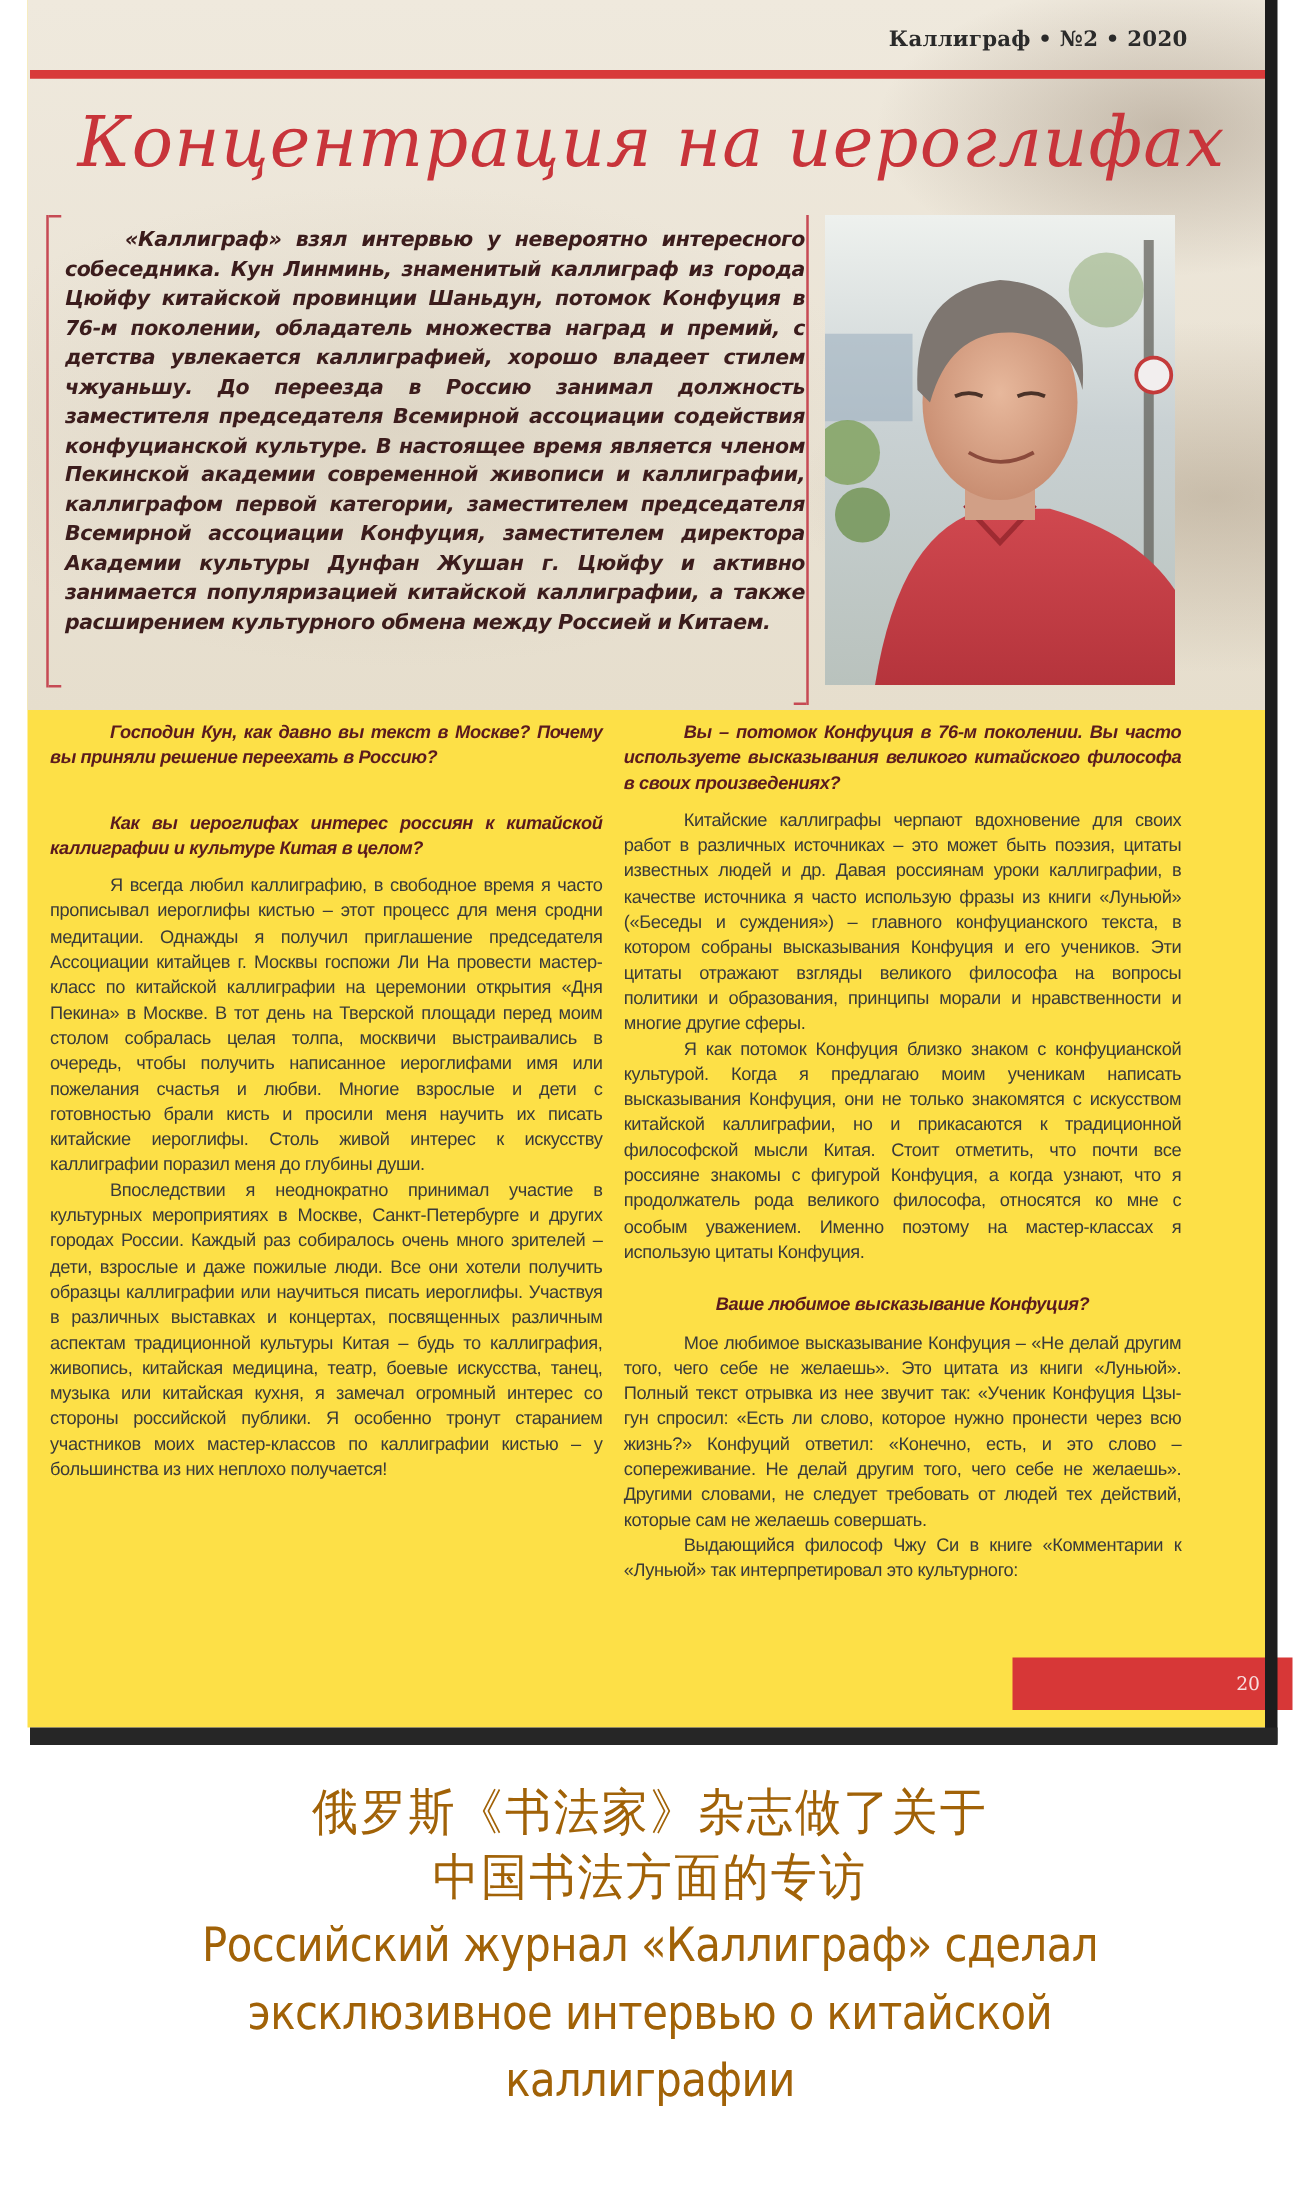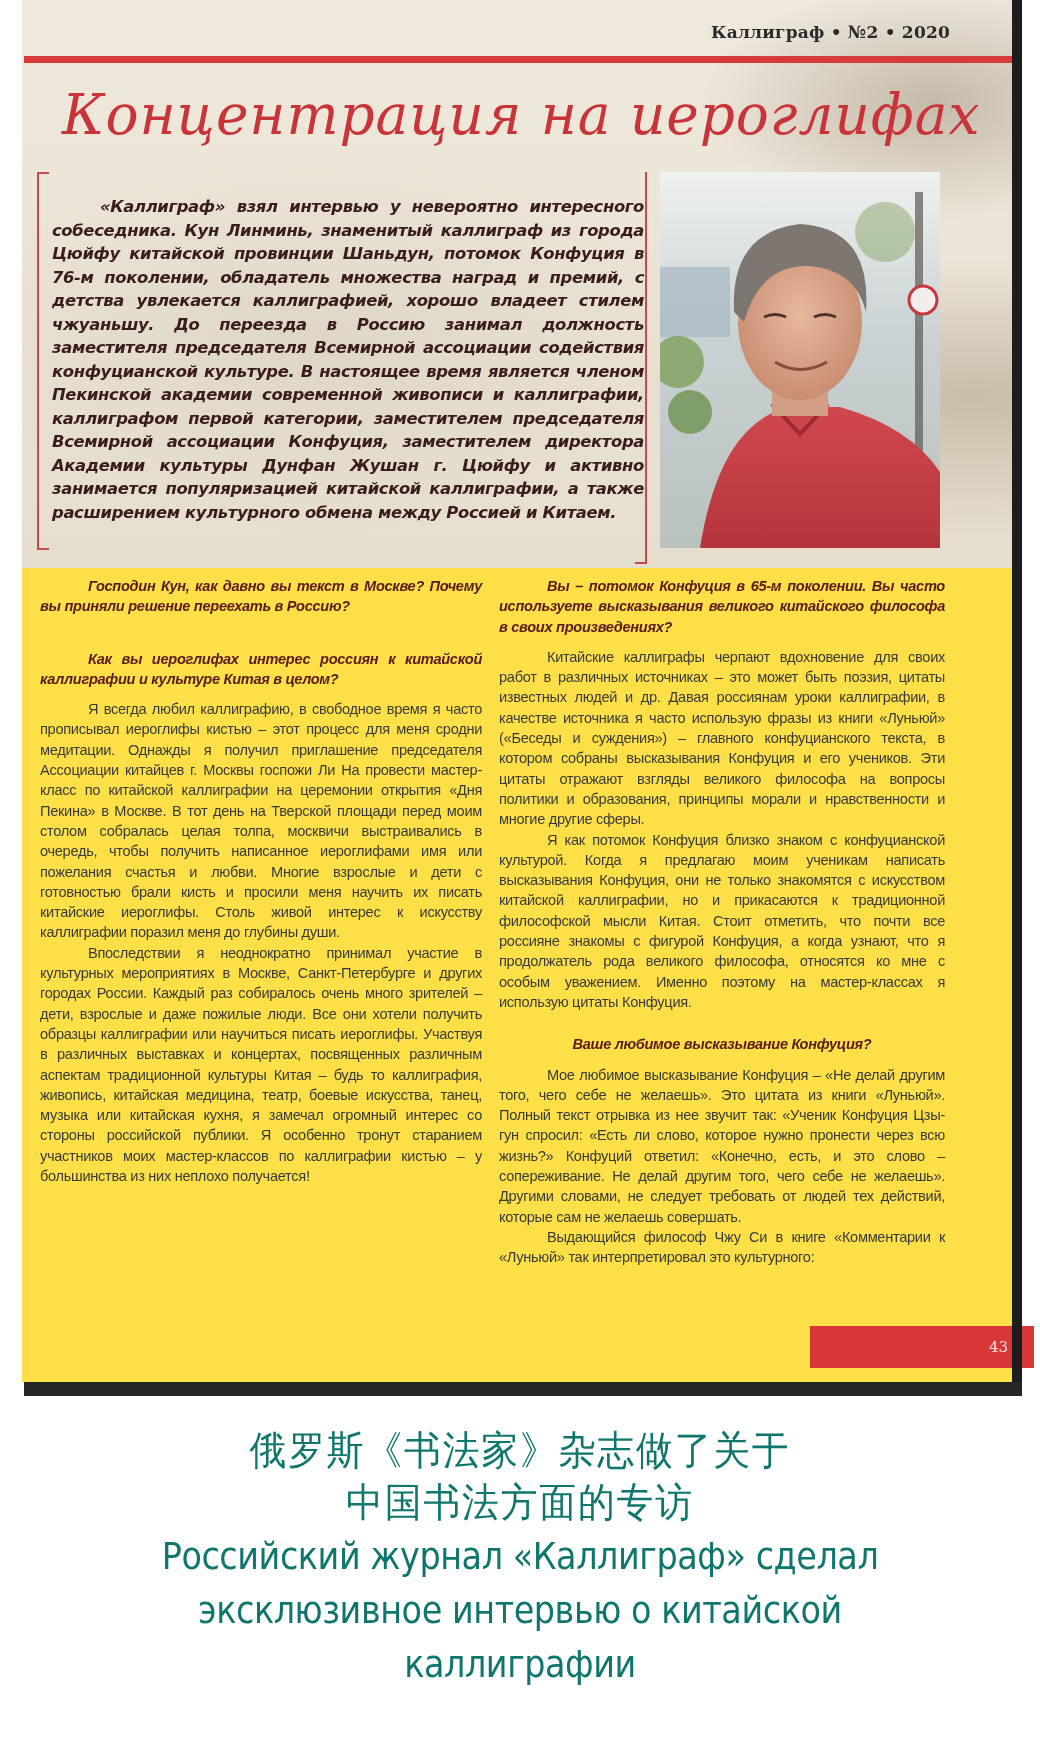--- a/index.html
+++ b/index.html
@@ -18,37 +18,37 @@
   .issue-line { position:absolute; right:62px; top:22px; font-family:"DejaVu Serif", serif; font-weight:bold; font-size:17px; color:#2a2a2a; letter-spacing:0.2px; }
   .red-rule { position:absolute; left:2px; top:56px; width:988px; height:7px; background:#d83a3a; }
 
   .title { position:absolute; left:40px; top:82px; width:940px; font-family:"DejaVu Serif", serif; font-style:italic; font-size:56px; color:#c8343a; letter-spacing:1px; white-space:nowrap; transform:scaleX(0.98); transform-origin:left; }
 
   .intro-box { position:absolute; left:15px; top:172px; width:614px; height:378px; border-left:2px solid #c64a54; }
   .intro-box::before { content:""; position:absolute; left:0; top:0; width:10px; height:2px; background:#c64a54; }
   .intro-box::after  { content:""; position:absolute; left:0; bottom:0; width:10px; height:2px; background:#c64a54; }
   .intro-bracket-right { position:absolute; left:611px; top:172px; width:12px; height:392px; border-right:2px solid #c64a54; }
   .intro-bracket-right::after { content:""; position:absolute; right:0; bottom:0; width:10px; height:2px; background:#c64a54; }
-  .intro-text { position:absolute; left:30px; top:180px; width:592px; font-family:"DejaVu Sans", sans-serif; font-style:italic; font-weight:bold; font-size:16.4px; line-height:23.5px; color:#3b1c1c; text-align:justify; text-indent:48px; letter-spacing:-0.35px;margin-top:15px; }
+  .intro-text { position:absolute; left:30px; top:180px; width:592px; font-family:"DejaVu Sans", sans-serif; font-style:italic; font-weight:bold; font-size:16.4px; line-height:23.5px; color:#3b1c1c; text-align:justify; text-indent:48px; letter-spacing:-0.35px; }
 
   .photo { position:absolute; left:638px; top:172px; width:280px; height:376px; overflow:hidden; background:#d9ddd6; }
   .photo svg { display:block; }
 
   .col { position:absolute; top:576px; width:442px; font-family:"Liberation Sans", sans-serif; font-size:14.6px; line-height:20.3px; color:#3a3a3a; letter-spacing:-0.3px; }
   .col-left { left:18px; }
   .col-right { left:477px; width:446px; }
   .q { font-style:italic; font-weight:bold; color:#5a1a1e; text-align:justify; text-indent:48px; margin:0 0 10px 0; }
   .p { text-align:justify; text-indent:48px; margin:0; }
   .gap { height:22px; }
   .q-center { text-align:center; text-indent:0; }
 
   .page-number-block { position:absolute; left:788px; top:1326px; width:224px; height:42px; background:#d73737; }
   .page-number { position:absolute; right:26px; top:12px; font-family:"DejaVu Serif", serif; font-size:15px; color:#f7dede; }
 
-  .caption { position:absolute; left:0; top:1424px; width:1040px; text-align:center; font-family:"DejaVu Sans", sans-serif; color:#0f766e; }
+  .caption { position:absolute; left:0; top:1424px; width:1040px; text-align:center; font-family:"DejaVu Sans", sans-serif; color:#a16207; }
   .caption-zh { font-size:40px; line-height:52px; letter-spacing:2px; transform:scaleX(0.92); }
   .caption-ru { font-size:38px; line-height:52px; letter-spacing:-0.5px; transform:scaleX(0.88); margin-top:2px; }
 </style>
 </head>
 <body>
 
 <div class="page">
   <div class="paper"></div>
 
   <div class="issue-line">Каллиграф • №2 • 2020</div>
@@ -97,31 +97,31 @@
 
   <div class="col col-left">
     <p class="q">Господин Кун, как давно вы текст в Москве? Почему вы приняли решение переехать в Россию?</p>
     <div class="gap"></div>
     <p class="q">Как вы иероглифах интерес россиян к китайской каллиграфии и культуре Китая в целом?</p>
     <p class="p">Я всегда любил каллиграфию, в свободное время я часто прописывал иероглифы кистью – этот процесс для меня сродни медитации. Однажды я получил приглашение председателя Ассоциации китайцев г. Москвы госпожи Ли На провести мастер-класс по китайской каллиграфии на церемонии открытия «Дня Пекина» в Москве. В тот день на Тверской площади перед моим столом собралась целая толпа, москвичи выстраивались в очередь, чтобы получить написанное иероглифами имя или пожелания счастья и любви. Многие взрослые и дети с готовностью брали кисть и просили меня научить их писать китайские иероглифы. Столь живой интерес к искусству каллиграфии поразил меня до глубины души.</p>
     <p class="p">Впоследствии я неоднократно принимал участие в культурных мероприятиях в Москве, Санкт-Петербурге и других городах России. Каждый раз собиралось очень много зрителей – дети, взрослые и даже пожилые люди. Все они хотели получить образцы каллиграфии или научиться писать иероглифы. Участвуя в различных выставках и концертах, посвященных различным аспектам традиционной культуры Китая – будь то каллиграфия, живопись, китайская медицина, театр, боевые искусства, танец, музыка или китайская кухня, я замечал огромный интерес со стороны российской публики. Я особенно тронут старанием участников моих мастер-классов по каллиграфии кистью – у большинства из них неплохо получается!</p>
   </div>
 
   <div class="col col-right">
-    <p class="q">Вы – потомок Конфуция в 65-м поколении. Вы часто используете высказывания великого китайского философа в своих произведениях?</p>
+    <p class="q">Вы – потомок Конфуция в 76-м поколении. Вы часто используете высказывания великого китайского философа в своих произведениях?</p>
     <p class="p">Китайские каллиграфы черпают вдохновение для своих работ в различных источниках – это может быть поэзия, цитаты известных людей и др. Давая россиянам уроки каллиграфии, в качестве источника я часто использую фразы из книги «Луньюй» («Беседы и суждения») – главного конфуцианского текста, в котором собраны высказывания Конфуция и его учеников. Эти цитаты отражают взгляды великого философа на вопросы политики и образования, принципы морали и нравственности и многие другие сферы.</p>
     <p class="p">Я как потомок Конфуция близко знаком с конфуцианской культурой. Когда я предлагаю моим ученикам написать высказывания Конфуция, они не только знакомятся с искусством китайской каллиграфии, но и прикасаются к традиционной философской мысли Китая. Стоит отметить, что почти все россияне знакомы с фигурой Конфуция, а когда узнают, что я продолжатель рода великого философа, относятся ко мне с особым уважением. Именно поэтому на мастер-классах я использую цитаты Конфуция.</p>
     <div class="gap"></div>
     <p class="q q-center">Ваше любимое высказывание Конфуция?</p>
     <p class="p">Мое любимое высказывание Конфуция – «Не делай другим того, чего себе не желаешь». Это цитата из книги «Луньюй». Полный текст отрывка из нее звучит так: «Ученик Конфуция Цзы-гун спросил: «Есть ли слово, которое нужно пронести через всю жизнь?» Конфуций ответил: «Конечно, есть, и это слово – сопереживание. Не делай другим того, чего себе не желаешь». Другими словами, не следует требовать от людей тех действий, которые сам не желаешь совершать.</p>
     <p class="p">Выдающийся философ Чжу Си в книге «Комментарии к «Луньюй» так интерпретировал это культурного:</p>
   </div>
 
   <div class="page-number-block">
-    <span class="page-number">43</span>
+    <span class="page-number">20</span>
   </div>
 </div>
 
 <div class="page-right-border"></div>
 <div class="page-bottom-bar"></div>
 
 <div class="caption">
   <div class="caption-zh">俄罗斯《书法家》杂志做了关于</div>
   <div class="caption-zh">中国书法方面的专访</div>
   <div class="caption-ru">Российский журнал «Каллиграф» сделал</div>

